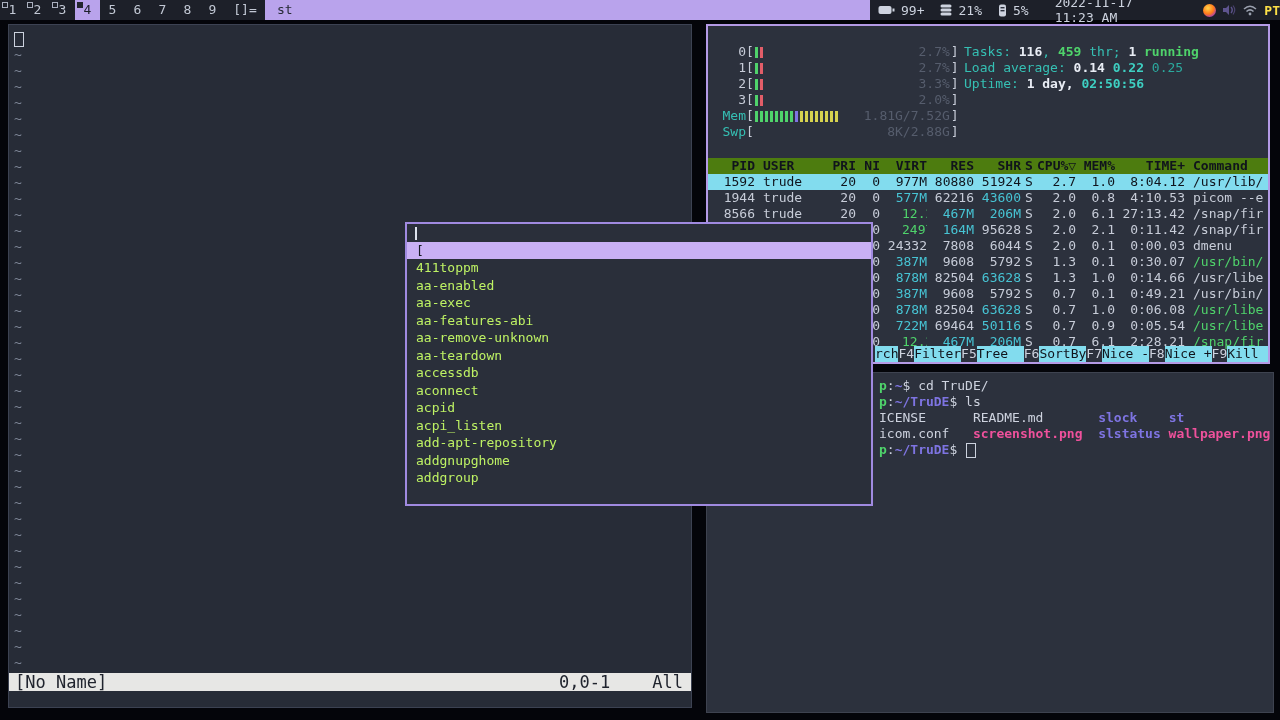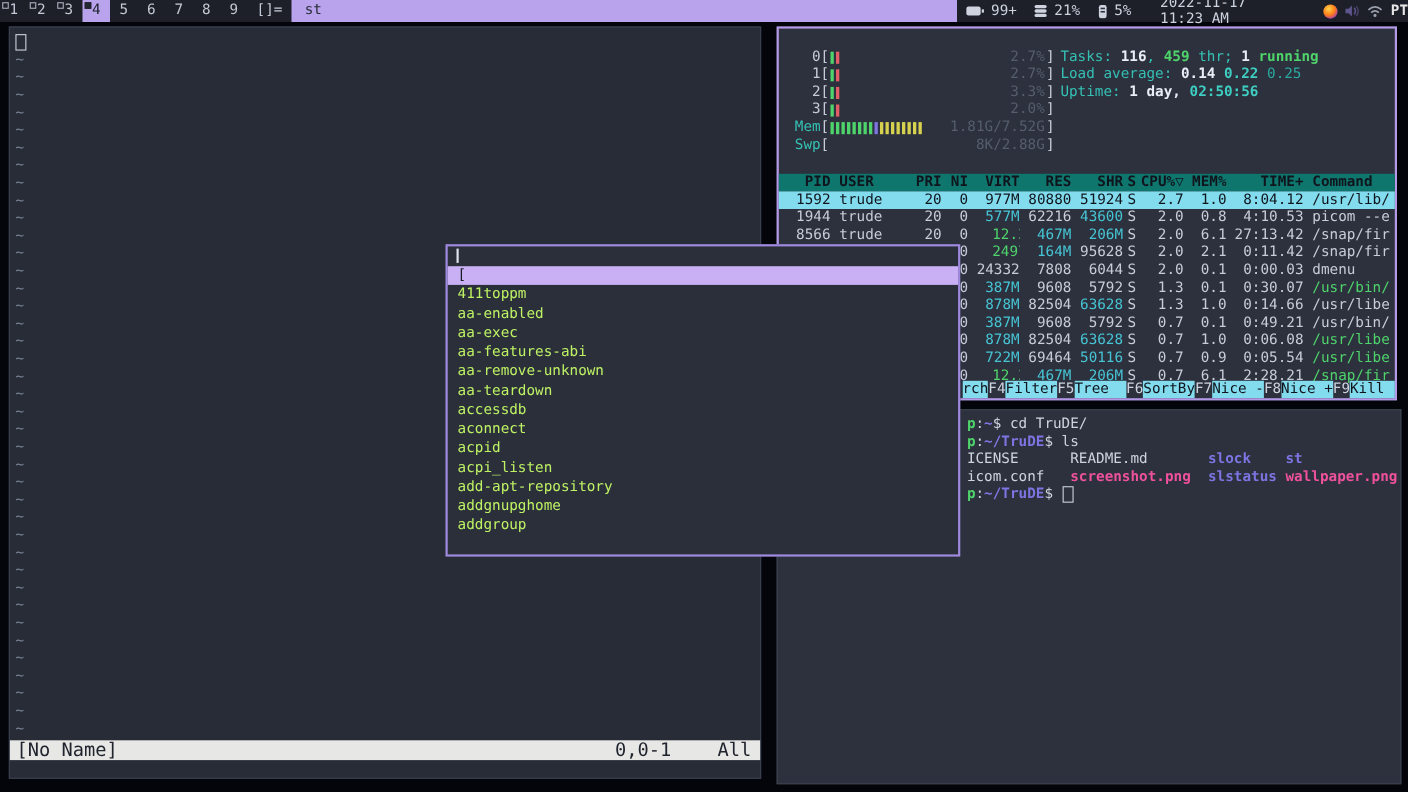--- a/index.html
+++ b/index.html
@@ -14,21 +14,21 @@
   .tag .ind{position:absolute;left:2px;top:2px;width:4px;height:4px;border:1px solid #aab0bf;}
   .tag .ind.fill{background:#23262f;border-color:#23262f;}
   .layout-sym{width:40px;text-align:center;line-height:20px;}
   .title{flex:1;background:#b9a3ec;color:#272b36;line-height:20px;padding-left:12px;}
   .status{width:402px;display:flex;align-items:center;padding-left:8px;color:#ccd2de;gap:6px;}
   .sicon{display:inline-flex;align-items:center;}
   .clock{margin-left:20px;}
   .tray{margin-left:30px;display:flex;align-items:center;gap:7px;}
   .ffx{width:13px;height:13px;border-radius:50%;
        background:radial-gradient(circle at 38% 32%,#ffd54a,#ff7a1a 48%,#8a2be2 88%);}
-  .kbd{margin-left:1px;color:#e5e5e5;font-weight:bold;}
+  .kbd{margin-left:1px;color:#fde047;font-weight:bold;}
   
   .win{position:absolute;box-sizing:border-box;background:#2c313d;}
   
   .editor{left:8px;top:24px;width:684px;height:684px;border:1px solid #3c4252;background:#272c37;}
   .vimbody{position:absolute;left:0;top:0;right:0;bottom:34px;overflow:hidden;
            padding:6px 0 0 5px;font-size:13px;line-height:16px;color:#7d8596;}
   .vline{height:16px;}
   .vcursor{display:inline-block;width:8px;height:13px;border:1.5px solid #ccd2de;vertical-align:middle;}
   .vstatus{position:absolute;left:0;right:0;bottom:16px;height:18px;background:#e7e7e5;color:#20242e;
            font-size:17px;line-height:18px;padding:0 6px;box-sizing:border-box;}
@@ -48,21 +48,21 @@
   .mval{position:absolute;right:1px;color:#565d6d;}
   .hinfo{position:absolute;left:256px;top:18px;white-space:pre;}
   .hinfo div{height:16px;}
   .ptable{position:absolute;left:0;right:0;top:132px;}
   .prow{display:grid;height:16px;color:#c7ccd8;
         grid-template-columns:47px 70px 31px 24px 47px 47px 47px 16px 39px 39px 70px 1fr;}
   .prow span{text-align:right;white-space:pre;overflow:hidden;}
   .prow span:nth-child(2){text-align:left;padding-left:8px;}
   .prow span:nth-child(8){text-align:center;}
   .prow span:nth-child(12){text-align:left;padding-left:8px;}
-  .prow.hdr{background:#0f766e;color:#10141c;font-weight:bold;}
+  .prow.hdr{background:#4d7c0f;color:#10141c;font-weight:bold;}
   .prow.sel{background:#82dcee;}
   .prow.sel span{color:#10141c !important;}
   .cw{color:#c7ccd8;}.cc{color:#47c4d4;}.cg{color:#4fd36b;padding-left:22px;}
   .fbar{position:absolute;left:167px;right:0;bottom:0;height:16px;display:flex;overflow:hidden;}
   .fk{color:#ced3df;white-space:pre;}
   .fl{background:#82dcee;color:#10141c;white-space:pre;}
   
   .shell{left:706px;top:372px;width:568px;height:341px;border:1px solid #3e4350;}
   .shbody{position:absolute;left:172px;top:5px;font-size:13px;line-height:16px;}
   .shline{height:16px;white-space:pre;}

